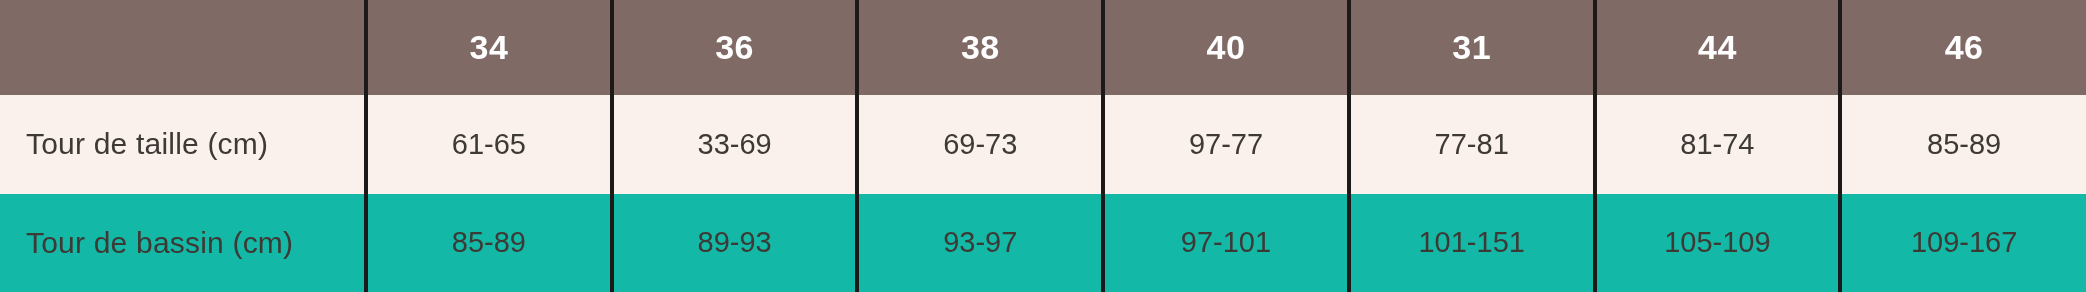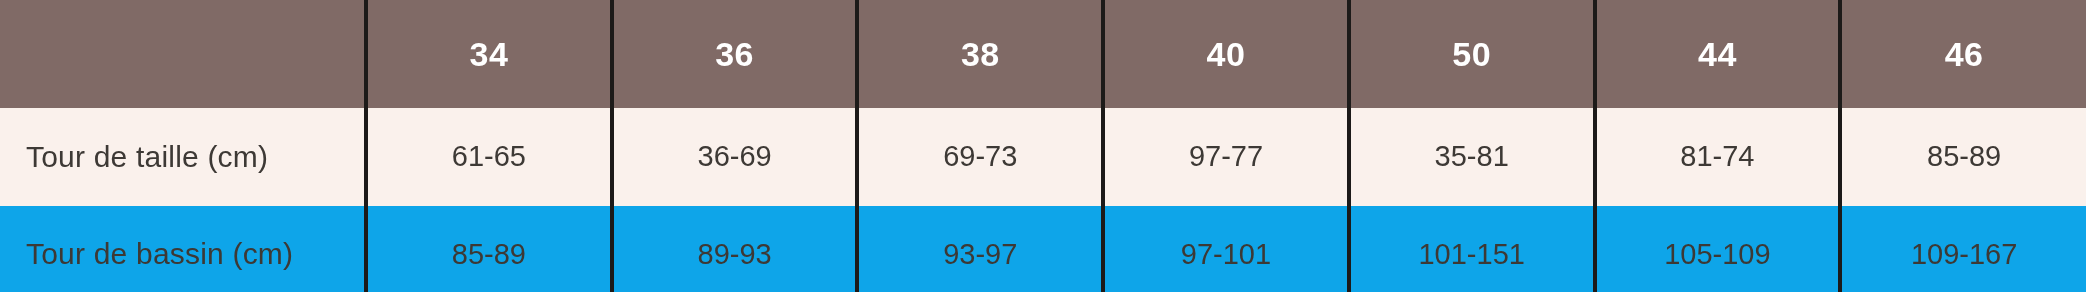--- a/index.html
+++ b/index.html
@@ -20,41 +20,41 @@
     height: 292px;
     border-collapse: collapse;
     table-layout: fixed;
   }
 
   
   #size-chart col.label-col { width: 366px; }
   #size-chart col.size-col  { width: 245.7px; }
 
   
-  #size-chart thead tr { height: 108px; }
+  #size-chart thead tr { height: 95px; }
   #size-chart thead th {
     background: #806a66;
     color: #ffffff;
     font-size: 34px;
     font-weight: bold;
     text-align: center;
     vertical-align: middle;
     padding: 0;
     letter-spacing: 0.5px;
     border: 0;
     box-sizing: border-box;
   }
   #size-chart thead th.corner {
     background: #806a66;
   }
 
   
   #size-chart tbody tr { height: 97.5px; }
   #size-chart tbody tr.row-waist  td { background: #faf1ec; }
-  #size-chart tbody tr.row-hip    td { background: #0ea5e9; }
+  #size-chart tbody tr.row-hip    td { background: #14b8a6; }
 
   #size-chart tbody td {
     color: #3d3935;
     font-size: 29px;
     text-align: center;
     vertical-align: middle;
     padding: 0;
     border: 0;
     box-sizing: border-box;
     margin-left: 32px;
@@ -87,34 +87,34 @@
     <col class="size-col">
   </colgroup>
 
   <thead>
     <tr>
       <th class="corner"></th>
       <th class="vsep">34</th>
       <th class="vsep">36</th>
       <th class="vsep">38</th>
       <th class="vsep">40</th>
-      <th class="vsep">50</th>
+      <th class="vsep">31</th>
       <th class="vsep">44</th>
       <th class="vsep">46</th>
     </tr>
   </thead>
 
   <tbody>
     <tr class="row-waist">
       <td class="row-label">Tour de taille (cm)</td>
       <td class="vsep">61-65</td>
-      <td class="vsep">36-69</td>
+      <td class="vsep">33-69</td>
       <td class="vsep">69-73</td>
       <td class="vsep">97-77</td>
-      <td class="vsep">35-81</td>
+      <td class="vsep">77-81</td>
       <td class="vsep">81-74</td>
       <td class="vsep">85-89</td>
     </tr>
     <tr class="row-hip">
       <td class="row-label">Tour de bassin (cm)</td>
       <td class="vsep">85-89</td>
       <td class="vsep">89-93</td>
       <td class="vsep">93-97</td>
       <td class="vsep">97-101</td>
       <td class="vsep">101-151</td>

